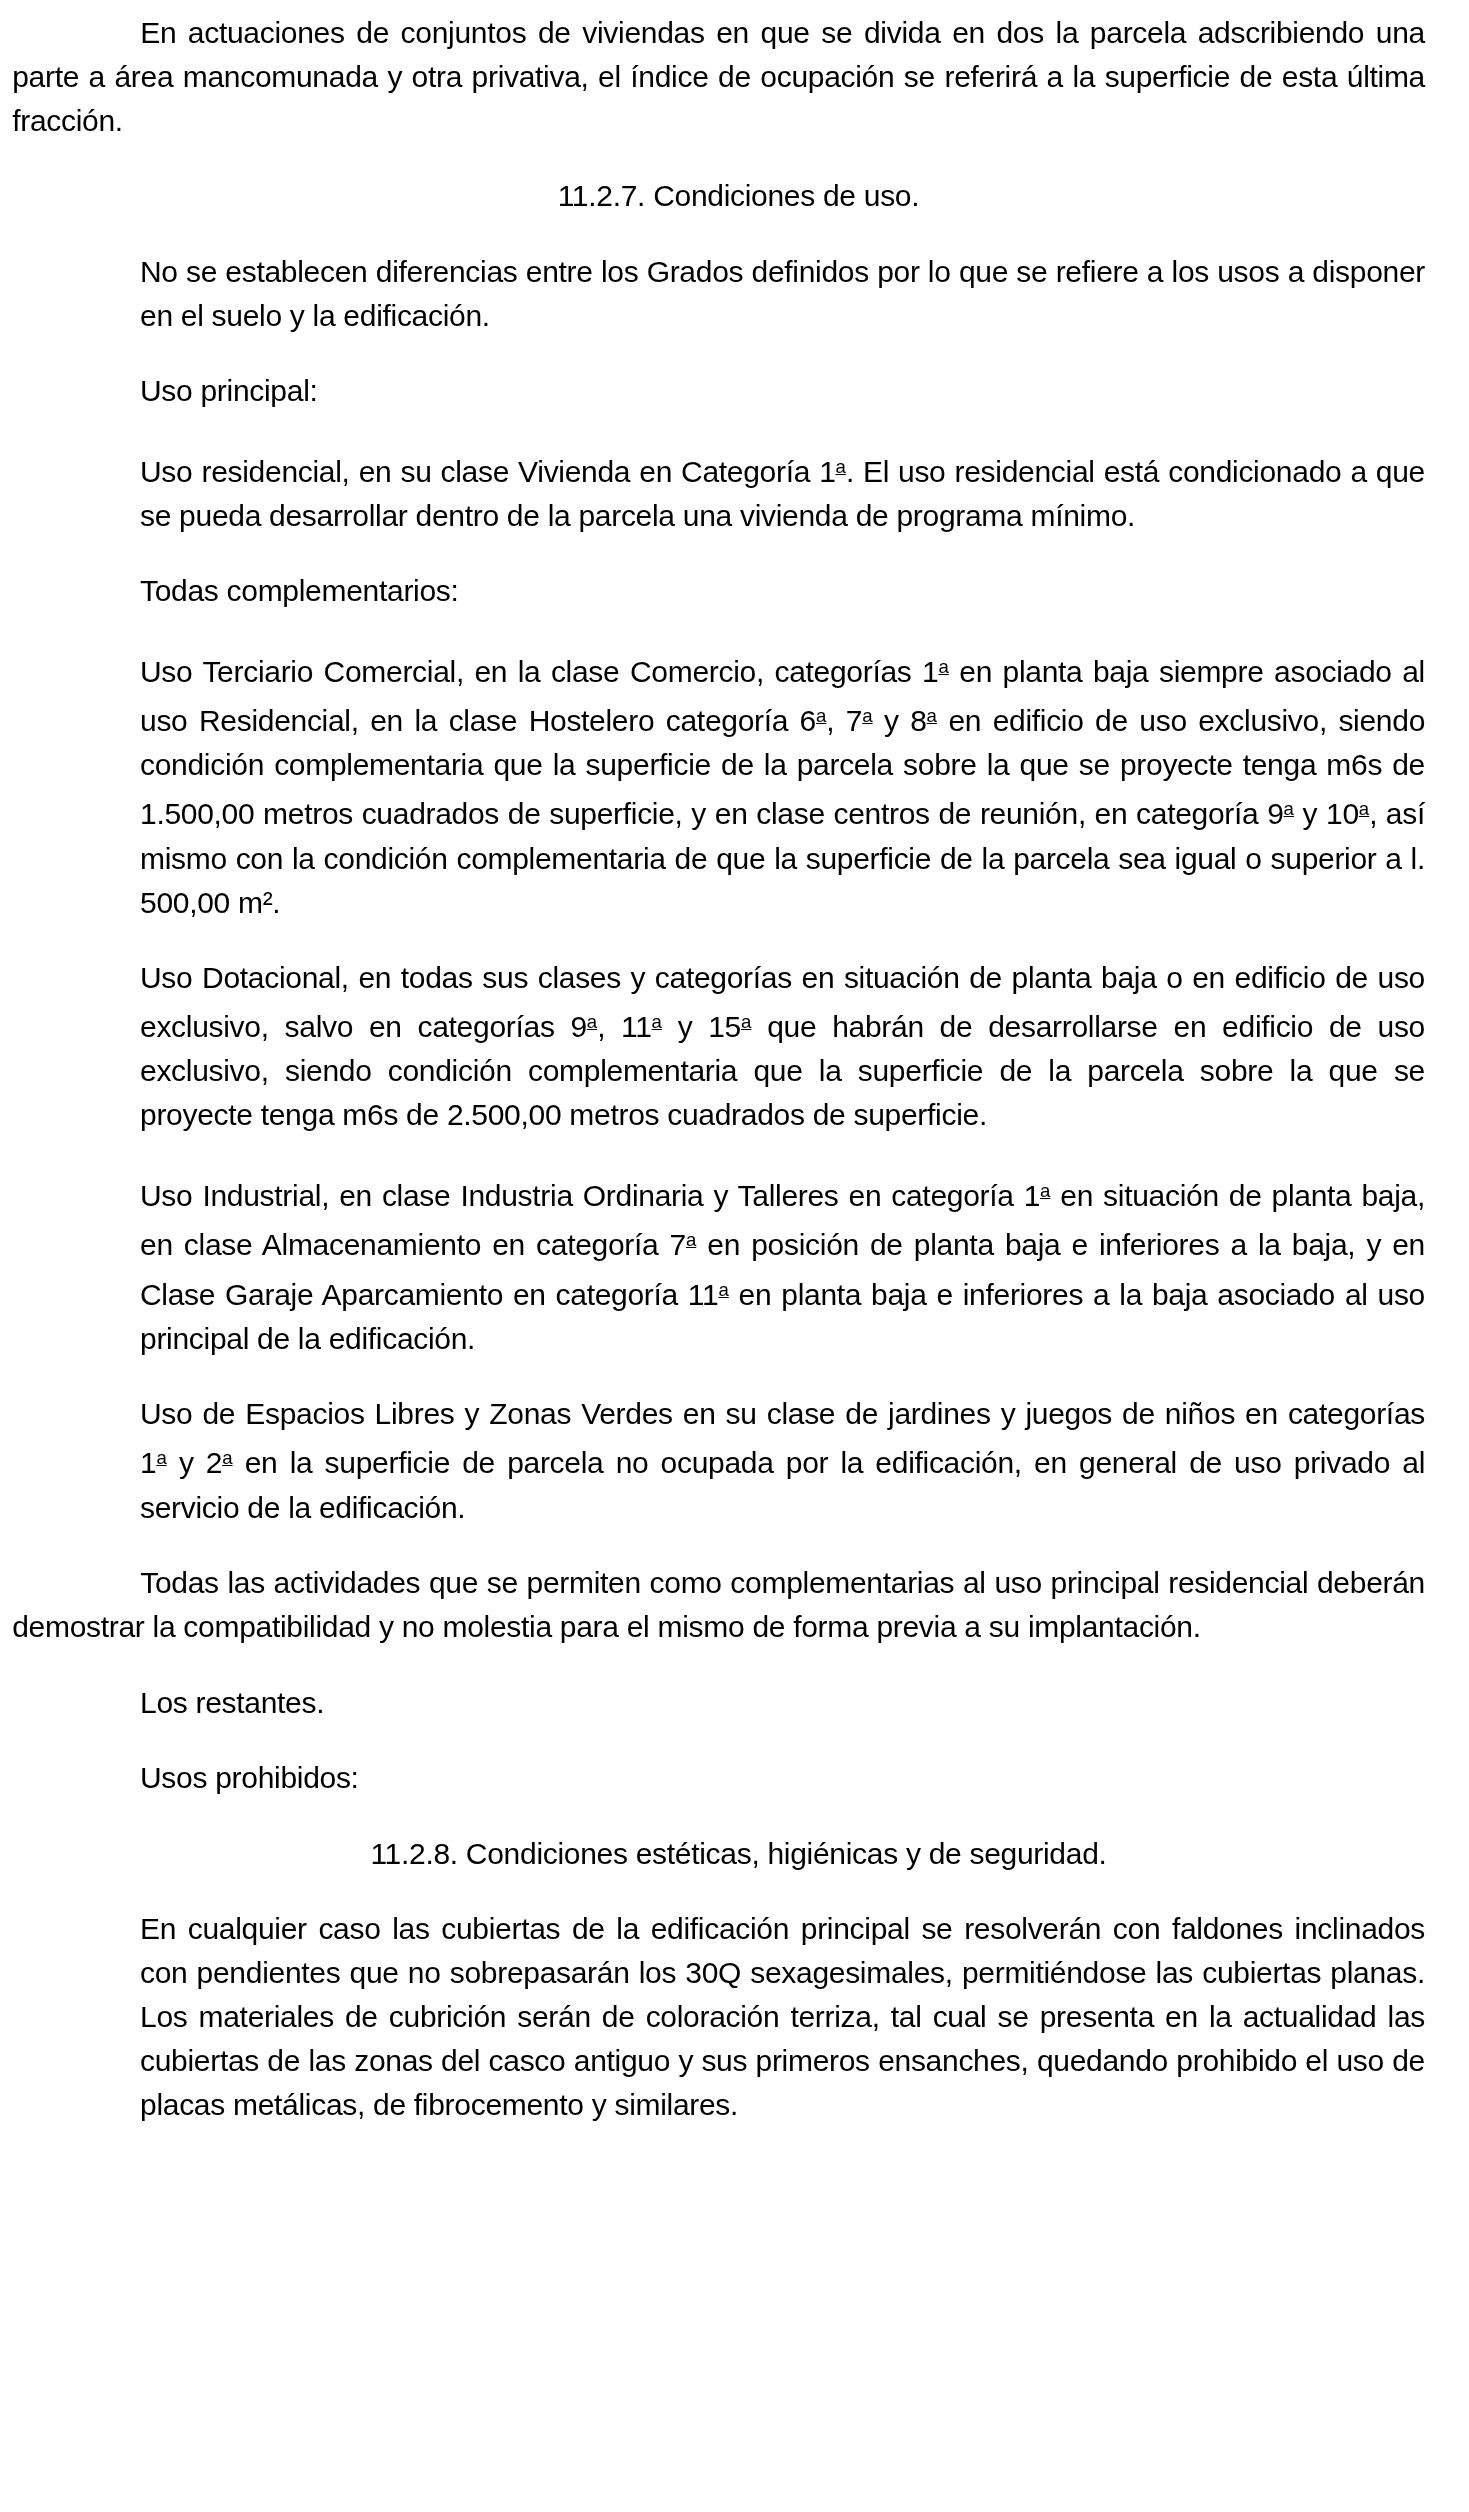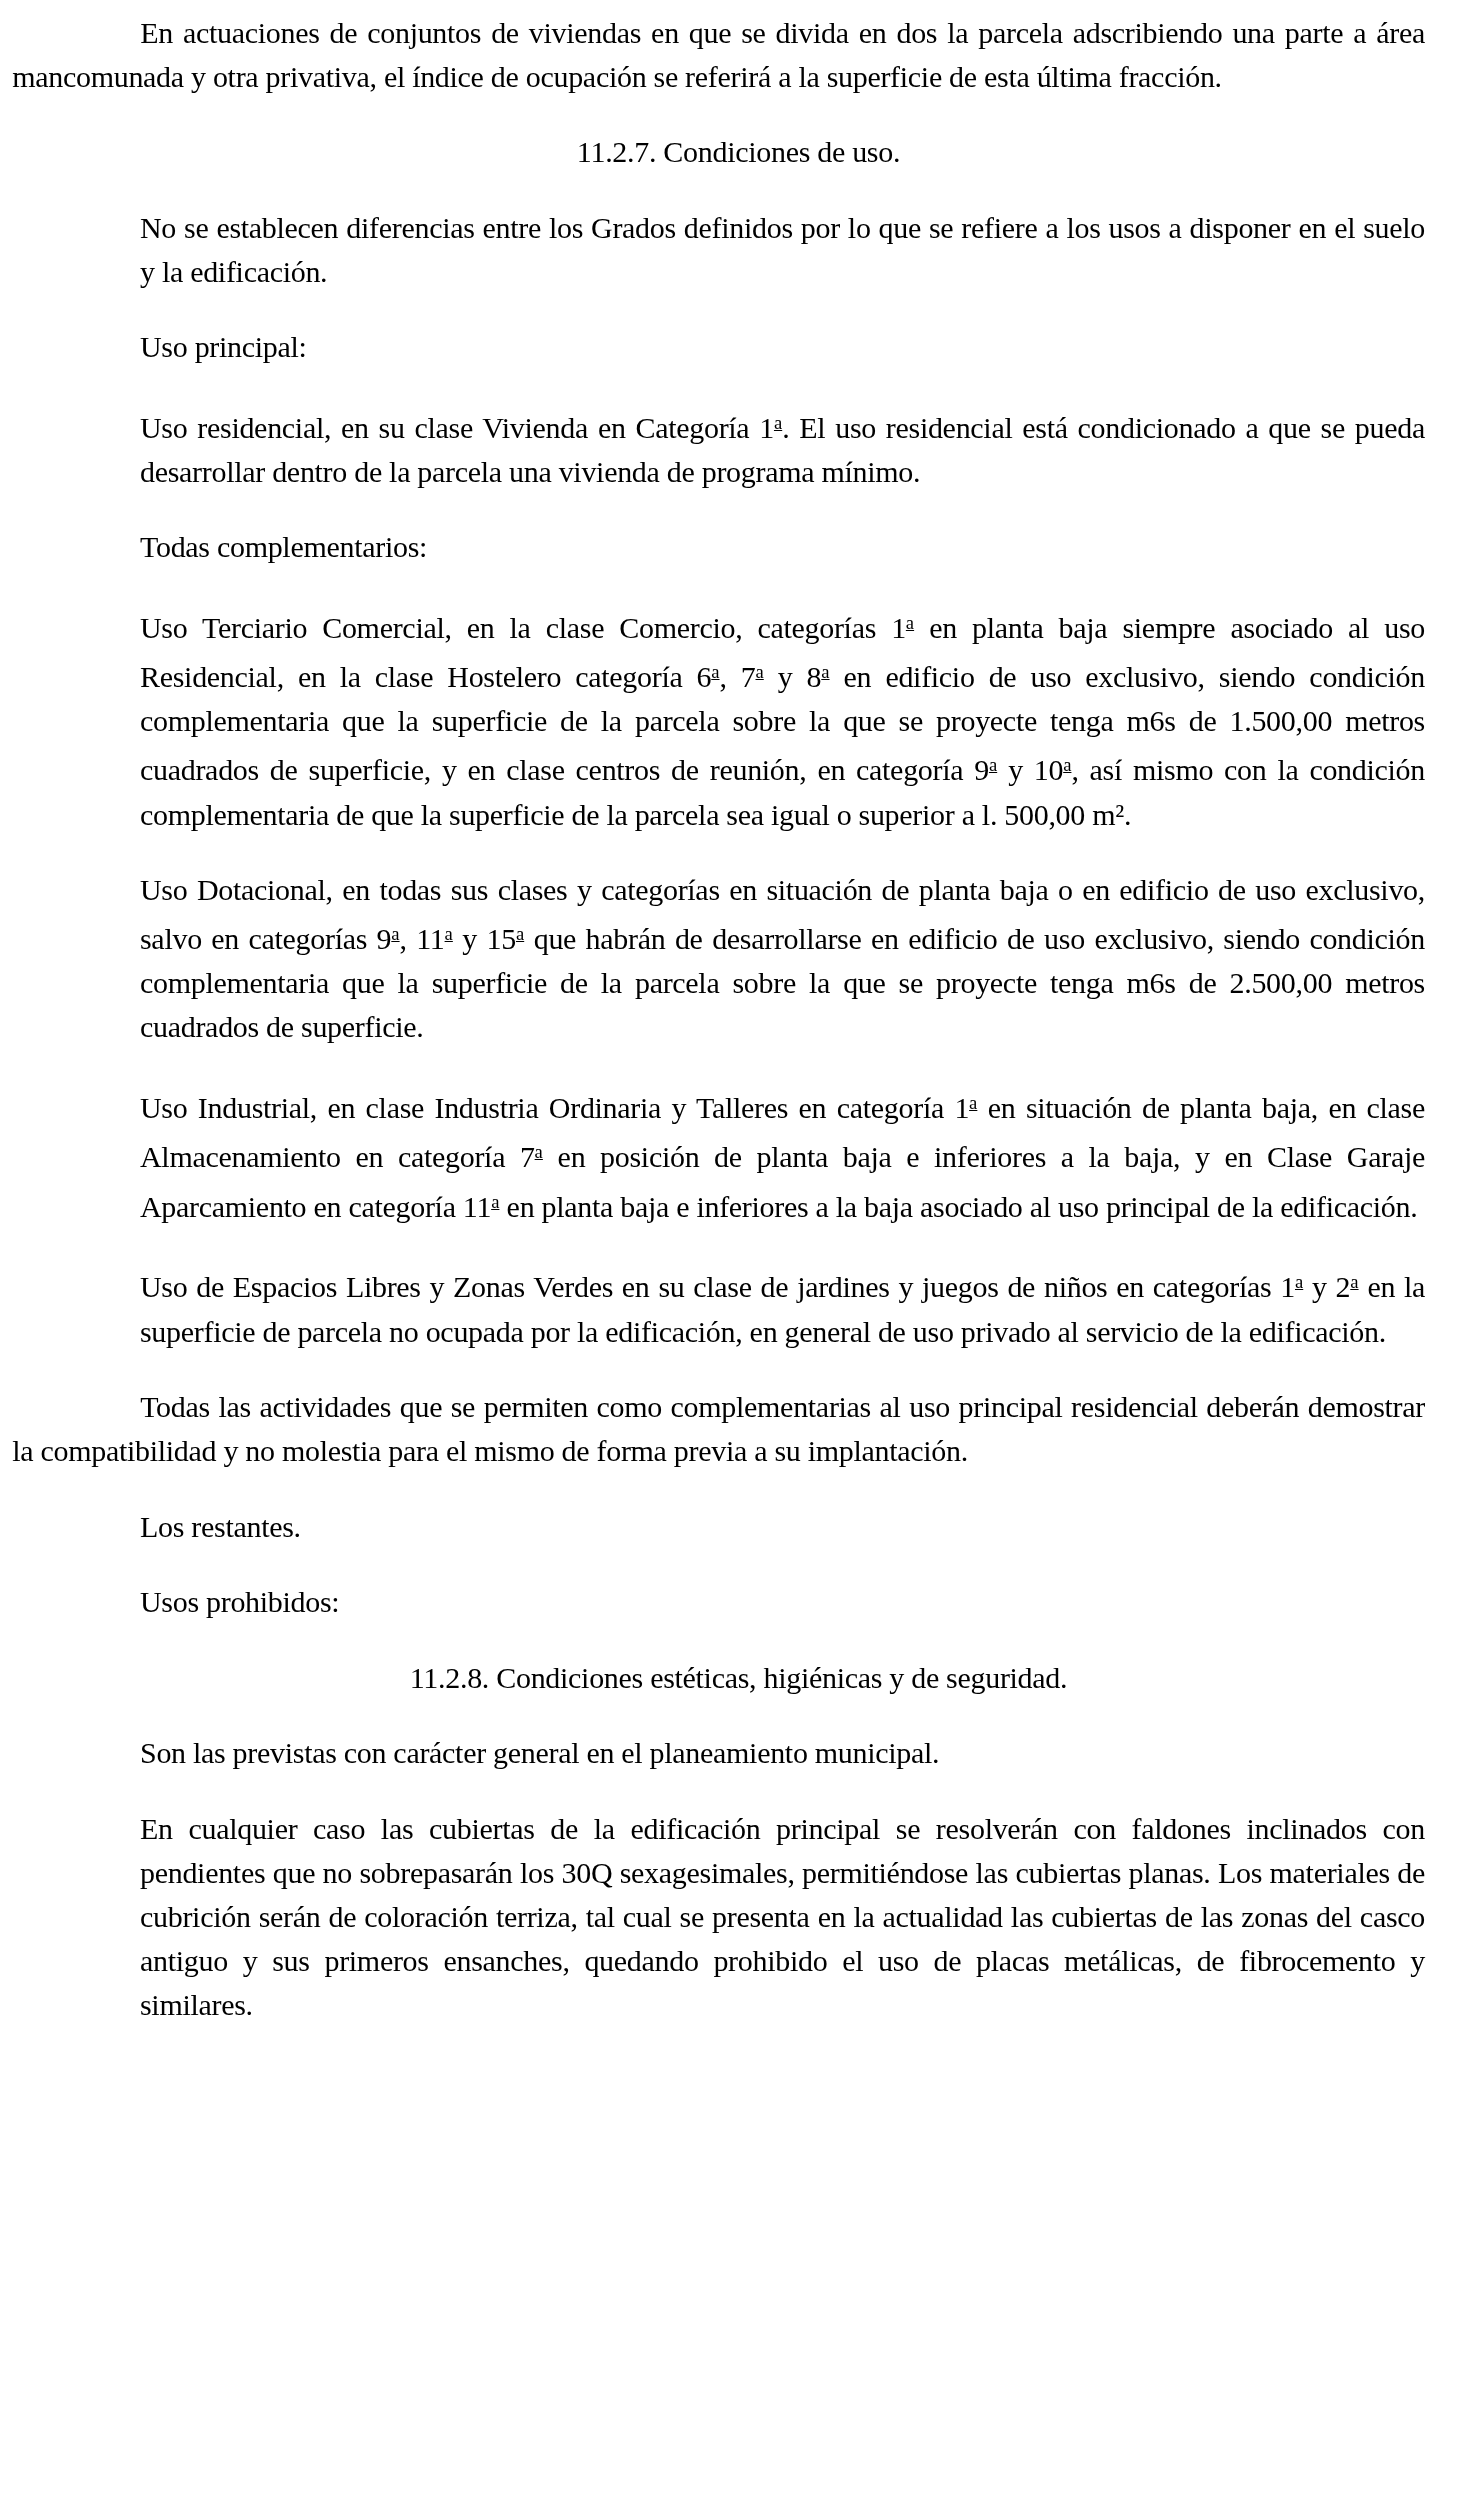--- a/index.html
+++ b/index.html
@@ -16,21 +16,20 @@
     background: #ffffff;
     color: #000000;
     font-family: "Liberation Sans", "DejaVu Sans", sans-serif;
     font-size: 30px;
     line-height: 44px;
     letter-spacing: -0.3px;
     overflow: hidden;
   }
   .page p {
     margin: 0 0 31.5px 0;
-    font-family: Liberation Serif, serif;
   }
   
   .hang {
     margin-left: 12.2px !important;
     margin-right: 45px !important;
     text-indent: 128px;
     text-align: justify;
   }
   
   .indent {
@@ -63,17 +62,16 @@
       <p class="indent">Uso residencial, en su clase Vivienda en Categoría 1<span class="ord">a</span>. El uso residencial está condicionado a que se pueda desarrollar dentro de la parcela una vivienda de programa mínimo.</p>
       <p class="indent">Todas complementarios:</p>
       <p class="indent">Uso Terciario Comercial, en la clase Comercio, categorías 1<span class="ord">a</span> en planta baja siempre asociado al uso Residencial, en la clase Hostelero categoría 6<span class="ord">a</span>, 7<span class="ord">a</span> y 8<span class="ord">a</span> en edificio de uso exclusivo, siendo condición complementaria que la superficie de la parcela sobre la que se proyecte tenga m6s de 1.500,00 metros cuadrados de superficie, y en clase centros de reunión, en categoría 9<span class="ord">a</span> y 10<span class="ord">a</span>, así mismo con la condición complementaria de que la superficie de la parcela sea igual o superior a l. 500,00 m².</p>
       <p class="indent">Uso Dotacional, en todas sus clases y categorías en situación de planta baja o en edificio de uso exclusivo, salvo en categorías 9<span class="ord">a</span>, 11<span class="ord">a</span> y 15<span class="ord">a</span> que habrán de desarrollarse en edificio de uso exclusivo, siendo condición complementaria que la superficie de la parcela sobre la que se proyecte tenga m6s de 2.500,00 metros cuadrados de superficie.</p>
       <p class="indent">Uso Industrial, en clase Industria Ordinaria y Talleres en categoría 1<span class="ord">a</span> en situación de planta baja, en clase Almacenamiento en categoría 7<span class="ord">a</span> en posición de planta baja e inferiores a la baja, y en Clase Garaje Aparcamiento en categoría 11<span class="ord">a</span> en planta baja e inferiores a la baja asociado al uso principal de la edificación.</p>
       <p class="indent">Uso de Espacios Libres y Zonas Verdes en su clase de jardines y juegos de niños en categorías 1<span class="ord">a</span> y 2<span class="ord">a</span> en la superficie de parcela no ocupada por la edificación, en general de uso privado al servicio de la edificación.</p>
       <p class="hang">Todas las actividades que se permiten como complementarias al uso principal residencial deberán demostrar la compatibilidad y no molestia para el mismo de forma previa a su implantación.</p>
       <p class="indent">Los restantes.</p>
       <p class="indent">Usos prohibidos:</p>
       <p class="heading">11.2.8. Condiciones estéticas, higiénicas y de seguridad.</p>
-      <p class="indent">Son las previstas con carácter general en el planeamiento municipal.</p>
       <p class="indent">En cualquier caso las cubiertas de la edificación principal se resolverán con faldones inclinados con pendientes que no sobrepasarán los 30Q sexagesimales, permitiéndose las cubiertas planas. Los materiales de cubrición serán de coloración terriza, tal cual se presenta en la actualidad las cubiertas de las zonas del casco antiguo y sus primeros ensanches, quedando prohibido el uso de placas metálicas, de fibrocemento y similares.</p>
     </div>
 </main>
 
 
 </body></html>

